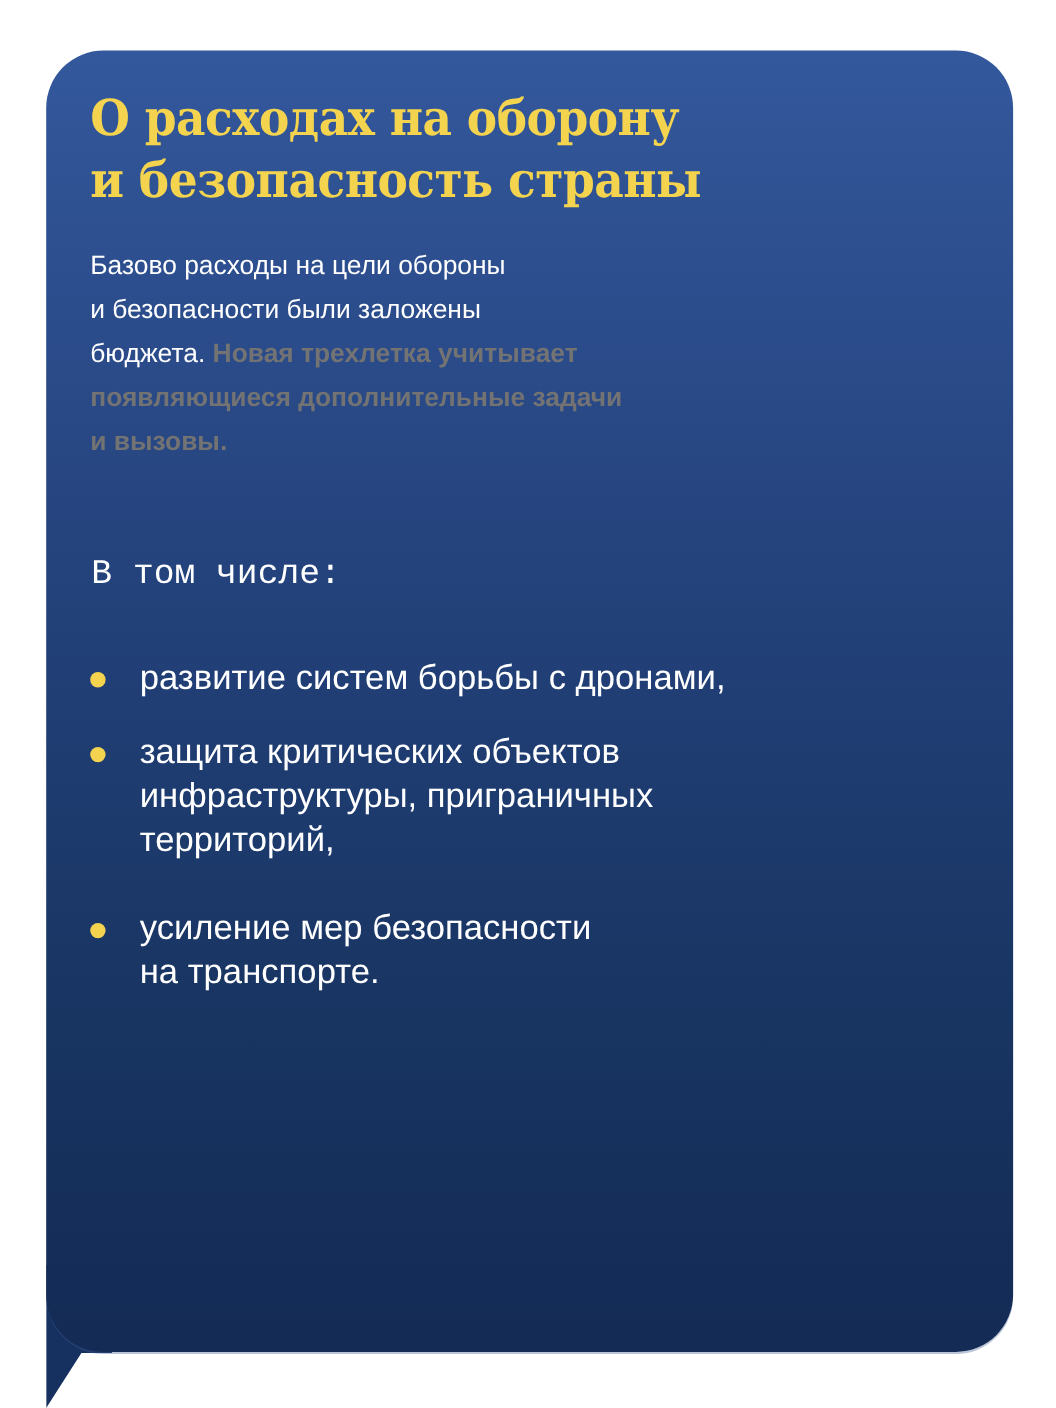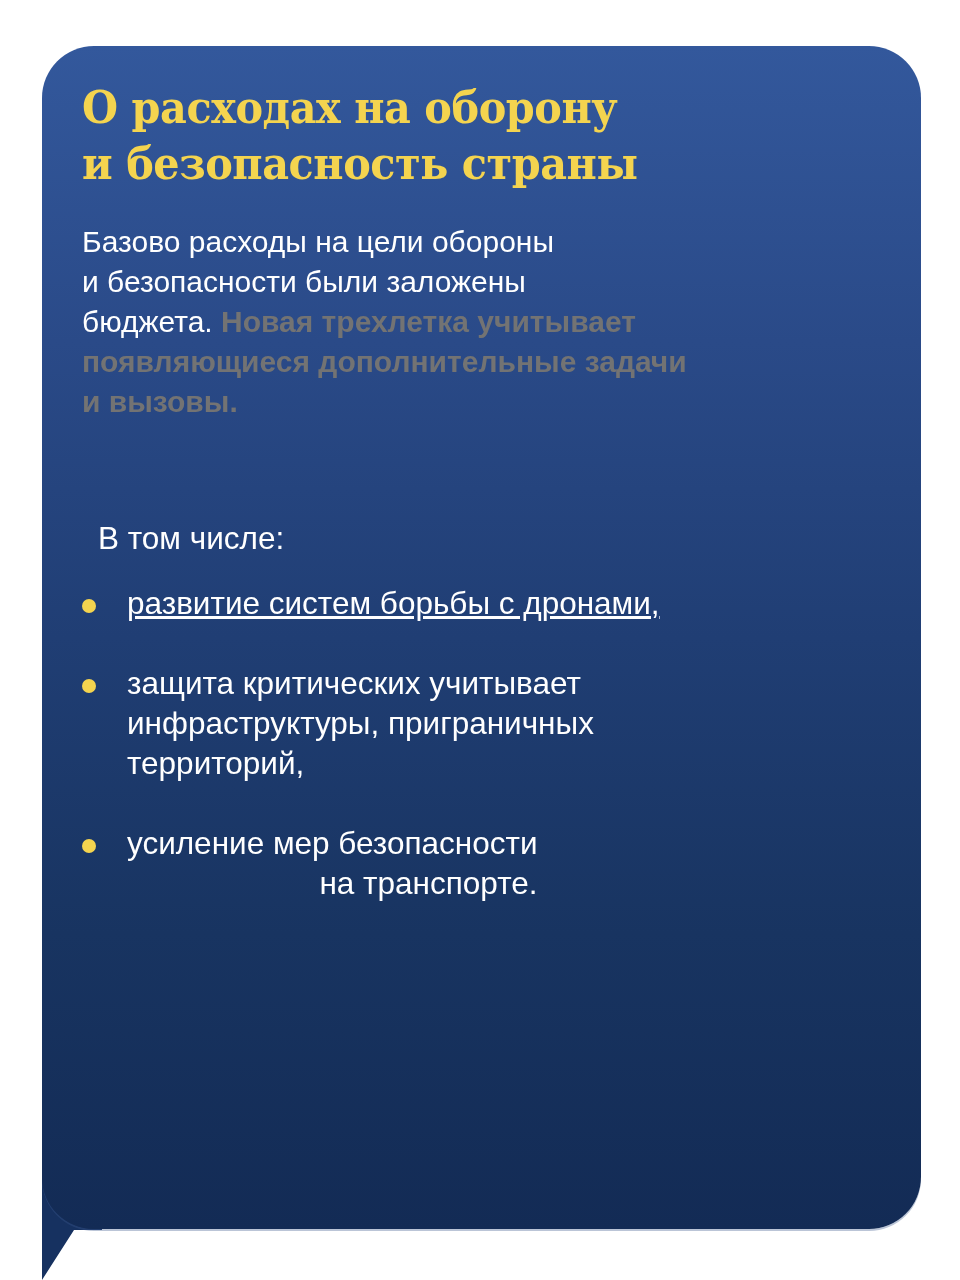--- a/index.html
+++ b/index.html
@@ -49,33 +49,33 @@
       white-space: nowrap;
     }
     .title .line { display: block; }
     .body-text {
       position: absolute;
       left: 82px;
       top: 222px;
       width: 800px;
       margin: 0;
       font-family: "Liberation Sans", sans-serif;
-      font-size: 30px;
+      font-size: 24px;
       line-height: 40px;
       color: #ffffff;
       font-weight: 500;
     }
     .body-text .line { display: block; white-space: nowrap; }
     .hl { color: #737373; font-weight: bold; }
     .intro {
       position: absolute;
       left: 82px;
       top: 502px;
-      margin: 16px;
-      font-family: Liberation Sans, sans-serif;
+      margin: 1px;
+      font-family: Liberation Mono, monospace;
       font-size: 31.5px;
       line-height: 40px;
       color: #ffffff;
     }
     .bullets {
       position: absolute;
       left: 82px;
       top: 583px;
       margin: 0;
       padding: 0;
@@ -84,23 +84,23 @@
       font-size: 31.5px;
       line-height: 40px;
       color: #ffffff;
     }
     .bullet-item {
       position: relative;
       padding-left: 45px;
       margin: 0;
     }
     .bullet-item .line { display: block; white-space: nowrap; }
-    .bullet-item.b1 { position: absolute; top: 0; left: 0; text-decoration: underline; }
+    .bullet-item.b1 { position: absolute; top: 12px; left: 0; }
     .bullet-item.b2 { position: absolute; top: 80px; left: 0; }
-    .bullet-item.b3 { position: absolute; top: 240px; left: 0; text-align: right; }
+    .bullet-item.b3 { position: absolute; top: 240px; left: 0; }
     .dot {
       position: absolute;
       left: 0;
       top: 16px;
       width: 14px;
       height: 14px;
       border-radius: 50%;
       background: #f4d44f;
     }
   </style>
@@ -130,21 +130,21 @@
 
   <p class="intro">В том числе:</p>
 
   <ul class="bullets">
     <li class="bullet-item b1">
       <span class="dot"></span>
       <span class="line">развитие систем борьбы с дронами,</span>
     </li>
     <li class="bullet-item b2">
       <span class="dot"></span>
-      <span class="line">защита критических учитывает</span>
+      <span class="line">защита критических объектов</span>
       <span class="line">инфраструктуры, приграничных</span>
       <span class="line">территорий,</span>
     </li>
     <li class="bullet-item b3">
       <span class="dot"></span>
       <span class="line">усиление мер безопасности</span>
       <span class="line">на транспорте.</span>
     </li>
   </ul>
 

